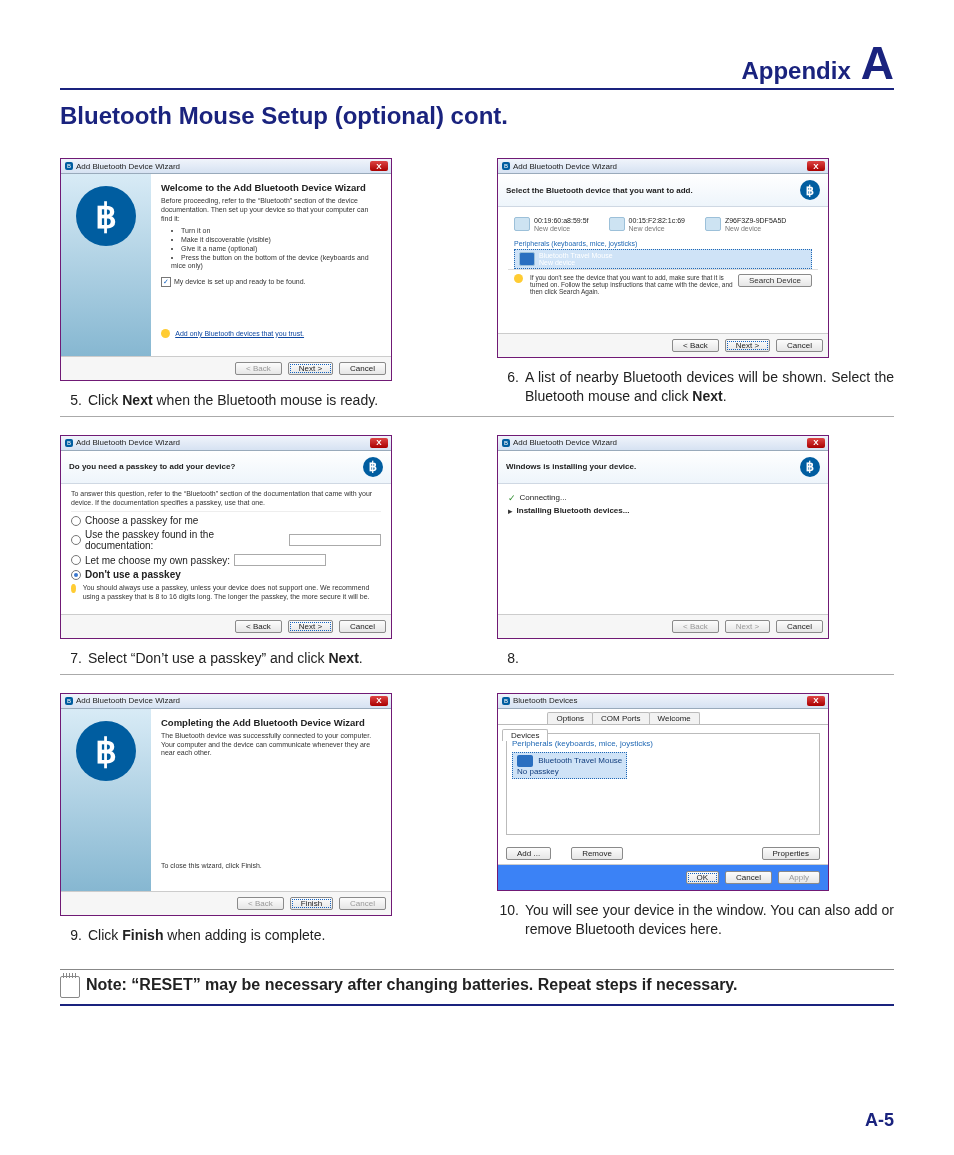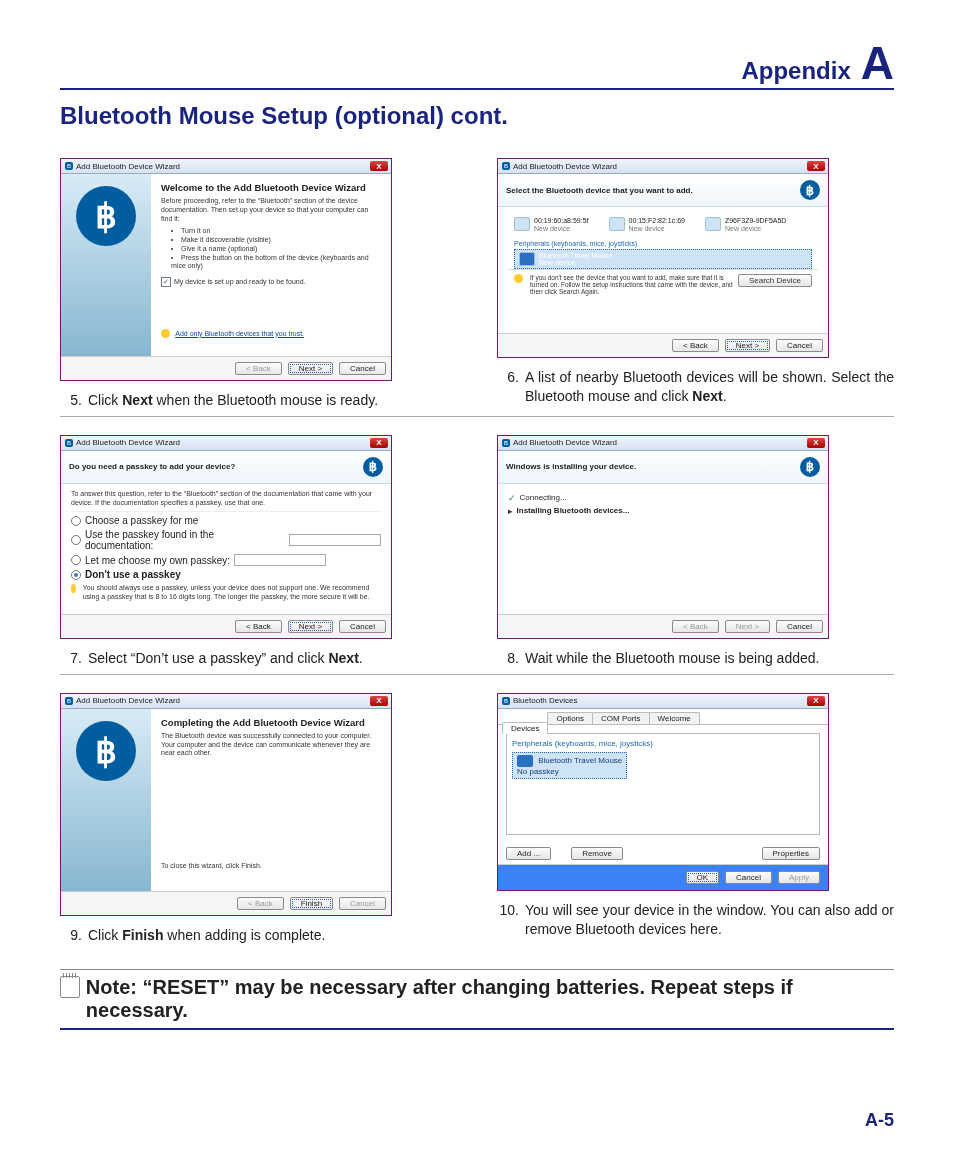--- a/index.html
+++ b/index.html
@@ -165,32 +165,32 @@
   .tinput { border:1px solid #aaa; height:10px; width:90px; background:#fff; }
 
   
   .progress-item { display:flex; align-items:center; gap:4px; font-size:8px; margin:3px 0; }
   .chk { color:#2a8a2a; font-size:9px; }
   .arrow { color:#333; font-size:9px; }
 
   
   .tabs { display:flex; gap:0; border-bottom:1px solid #bbb; padding:3px 4px 0 4px; font-size:8px; }
   .tab { border:1px solid #bbb; border-bottom:none; padding:1px 8px; background:#f2f2f2; margin-right:-1px; border-radius:2px 2px 0 0; }
-  .tab.active { background:#fff; position:relative; top:10px; }
+  .tab.active { background:#fff; position:relative; top:17px; }
   .listbox { border:1px solid #bbb; margin:8px; padding:5px; height:90px; }
   .lb-item { background:#cfe3f7; border:1px dotted #2169b5; padding:2px 4px; font-size:8px; color:#113d7c; display:inline-block; }
   .lb-icn { width:16px;height:12px;background:#2a6fc0;border-radius:2px;display:inline-block;vertical-align:middle;margin-right:3px; }
   .bbar { display:flex; gap:20px; padding:4px 8px; }
   .bbar .spacer { flex:1; }
   .bbar2 { display:flex; gap:6px; padding:6px 8px; justify-content:flex-end; background:#3b82f6; border-top:1px solid #ccc; }
 
   .note {
     display:flex; align-items:flex-start; gap:6px;
     border-top:1px solid #888; border-bottom:2px solid #1a237e;
-    padding:6px 0; margin-top:18px; font-size:20px; font-weight:bold;
+    padding:6px 0; margin-top:18px; font-size:16px; font-weight:bold;
   }
   .note .pad {
     width:18px; height:20px; background:#fff; border:1px solid #888;
     position:relative; border-radius:2px;
   }
   .note .pad::before {
     content:''; position:absolute; top:-4px; left:2px; right:2px; height:5px;
     background:repeating-linear-gradient(90deg,#888 0 1px,transparent 1px 3px);
   }
   .pagefoot {
@@ -380,21 +380,20 @@
               </div>
           </div>
           <div class="btnrow">
             <span class="btn disabled">&lt; Back</span>
             <span class="btn disabled">Next &gt;</span>
             <span class="btn">Cancel</span>
           </div>
         </div>
         <div class="caption">
           <span class="num">8.</span>
-          <span class="txt">Wait while the Bluetooth mouse is being added.</span>
         </div>
       </div>
     </div>
 
     <div class="row" style="border-bottom:none">
 
       <div class="cell">
         <div class="shot">
           <div class="titlebar">
             <span class="bticon">B</span>

